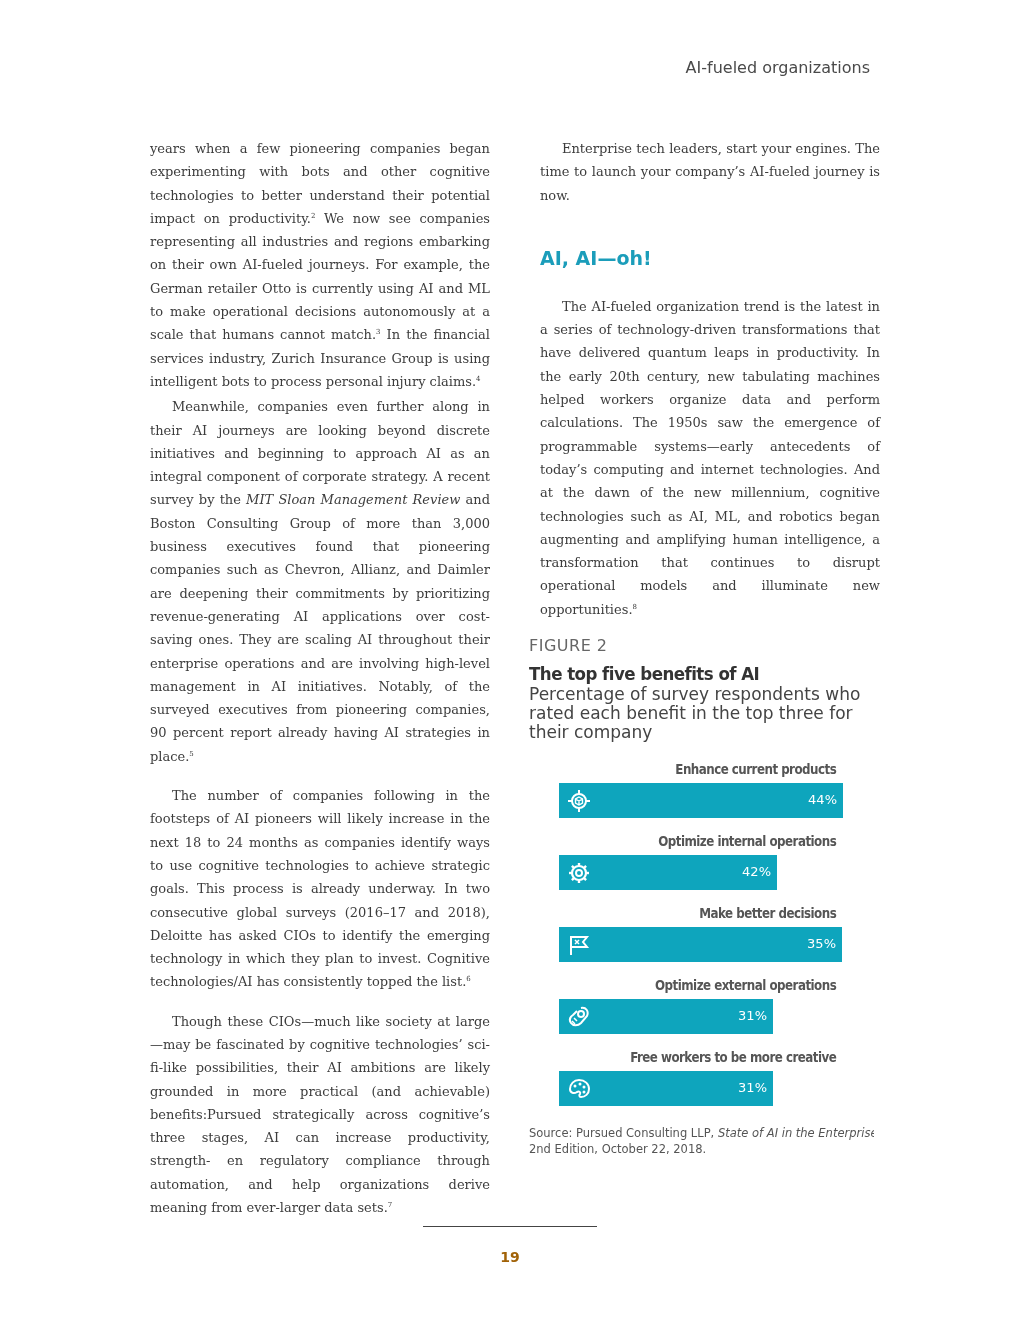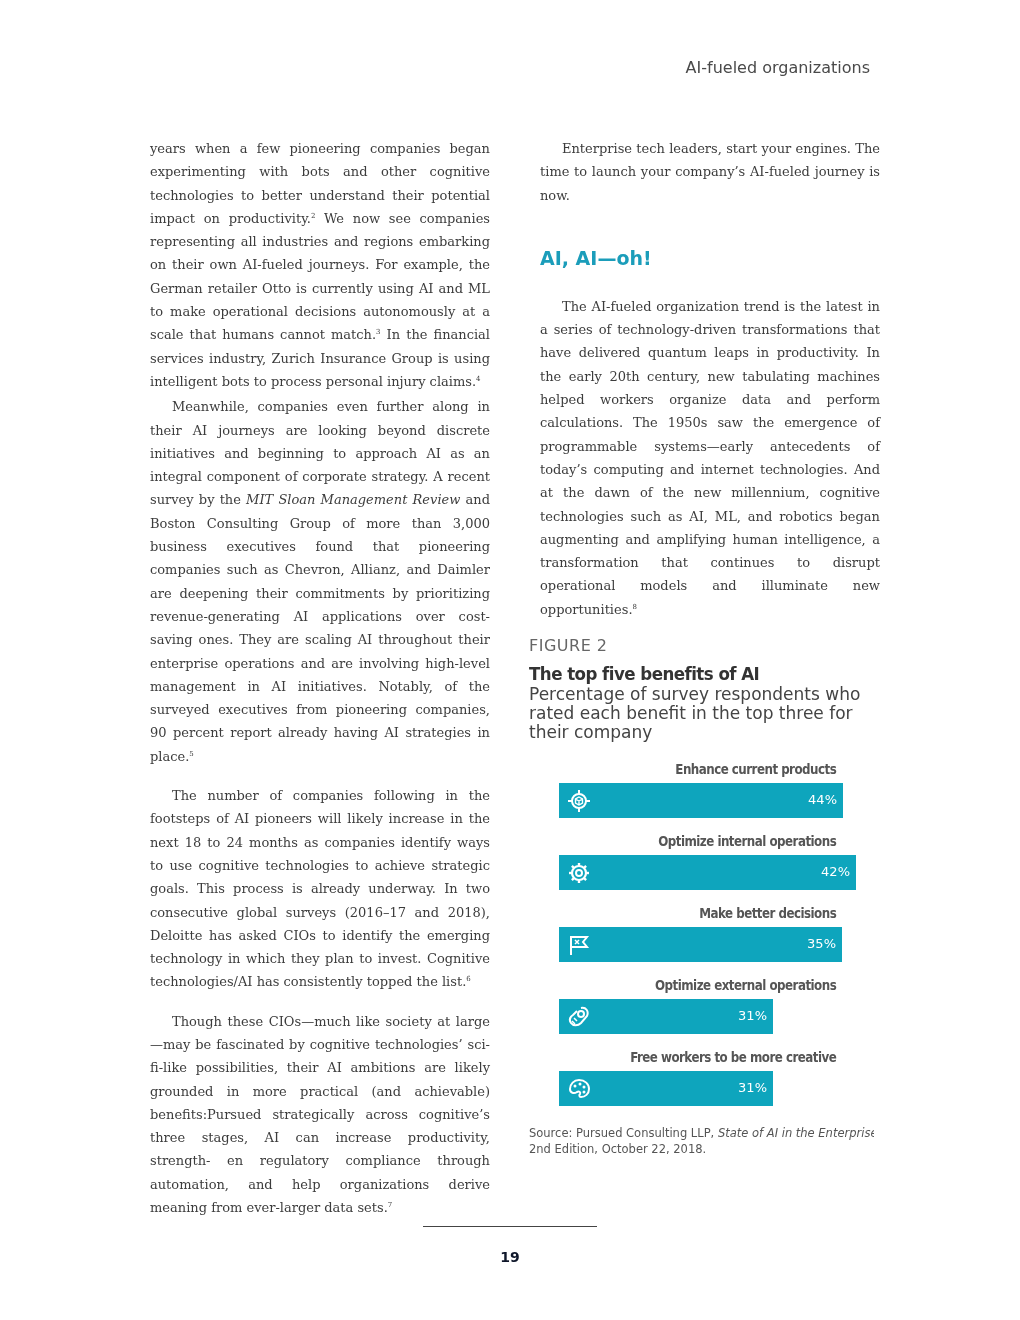--- a/index.html
+++ b/index.html
@@ -53,21 +53,21 @@
     position: absolute; left: 529px; top: 1125px; width: 345px;
     font-family: "DejaVu Sans", sans-serif; font-size: 11.5px; color: #555; line-height: 16px;
     white-space: nowrap; overflow: hidden;
   }
   .source em { font-style: italic; }
   .footer-rule {
     position: absolute; left: 423px; top: 1226px; width: 174px; height: 1px; background: #444;
   }
   .page-number {
     position: absolute; left: 0; width: 1020px; top: 1249px; text-align: center;
-    font-family: "DejaVu Sans", sans-serif; font-size: 14px; color: #0f172a; font-weight: bold;
+    font-family: "DejaVu Sans", sans-serif; font-size: 14px; color: #a16207; font-weight: bold;
   }
 </style>
 </head>
 <body>
 
 <div class="running-head">AI-fueled organizations</div>
 
 <div class="col col-left">
   <p><span>years when a few pioneering companies began experimenting with bots and other cognitive technologies to better understand their potential impact on productivity.</span><sup>2</sup><span> We now see companies representing all industries and regions embarking on their own AI-fueled journeys. For example, the German retailer Otto is currently using AI and ML to make operational decisions autonomously at a scale that humans cannot match.</span><sup>3</sup><span> In the financial services industry, Zurich Insurance Group is using intelligent bots to process personal injury claims.</span><sup>4</sup></p>
   <p class="indent" style="margin-top:2px"><span>Meanwhile, companies even further along in their AI journeys are looking beyond discrete initiatives and beginning to approach AI as an integral component of corporate strategy. A recent survey by the </span><em>MIT Sloan Management Review</em><span> and Boston Consulting Group of more than 3,000 business executives found that pioneering companies such as Chevron, Allianz, and Daimler are deepening their commitments by prioritizing revenue-generating AI applications over cost-saving ones. They are scaling AI throughout their enterprise operations and are involving high-level management in AI initiatives. Notably, of the surveyed executives from pioneering companies, 90 percent report already having AI strategies in place.</span><sup>5</sup></p>
@@ -97,21 +97,21 @@
           <line x1="1" y1="12" x2="5" y2="12" stroke="#fff" stroke-width="2"></line>
           <line x1="19" y1="12" x2="23" y2="12" stroke="#fff" stroke-width="2"></line>
           <path d="M12 8 L15.5 10 L15.5 14 L12 16 L8.5 14 L8.5 10 Z M8.5 10 L12 12 L15.5 10 M12 12 L12 16" fill="none" stroke="#fff" stroke-width="1.4"></path>
         </svg>
         <span class="bar-value">44%</span>
       </div>
     </div>
 
     <div class="bar-group">
       <div class="bar-label">Optimize internal operations</div>
-      <div class="bar" style="width:297px">
+      <div class="bar" style="width:218px">
         <svg class="bar-icon" viewBox="0 0 24 24">
           <circle cx="12" cy="12" r="7" fill="none" stroke="#fff" stroke-width="2.2"></circle>
           <circle cx="12" cy="12" r="3" fill="none" stroke="#fff" stroke-width="2"></circle>
           <g stroke="#fff" stroke-width="2.4">
             <line x1="12" y1="2" x2="12" y2="5"></line>
               <line x1="12" y1="19" x2="12" y2="22"></line>
             <line x1="2" y1="12" x2="5" y2="12"></line>
               <line x1="19" y1="12" x2="22" y2="12"></line>
             <line x1="4.9" y1="4.9" x2="7" y2="7"></line>
               <line x1="17" y1="17" x2="19.1" y2="19.1"></line>

